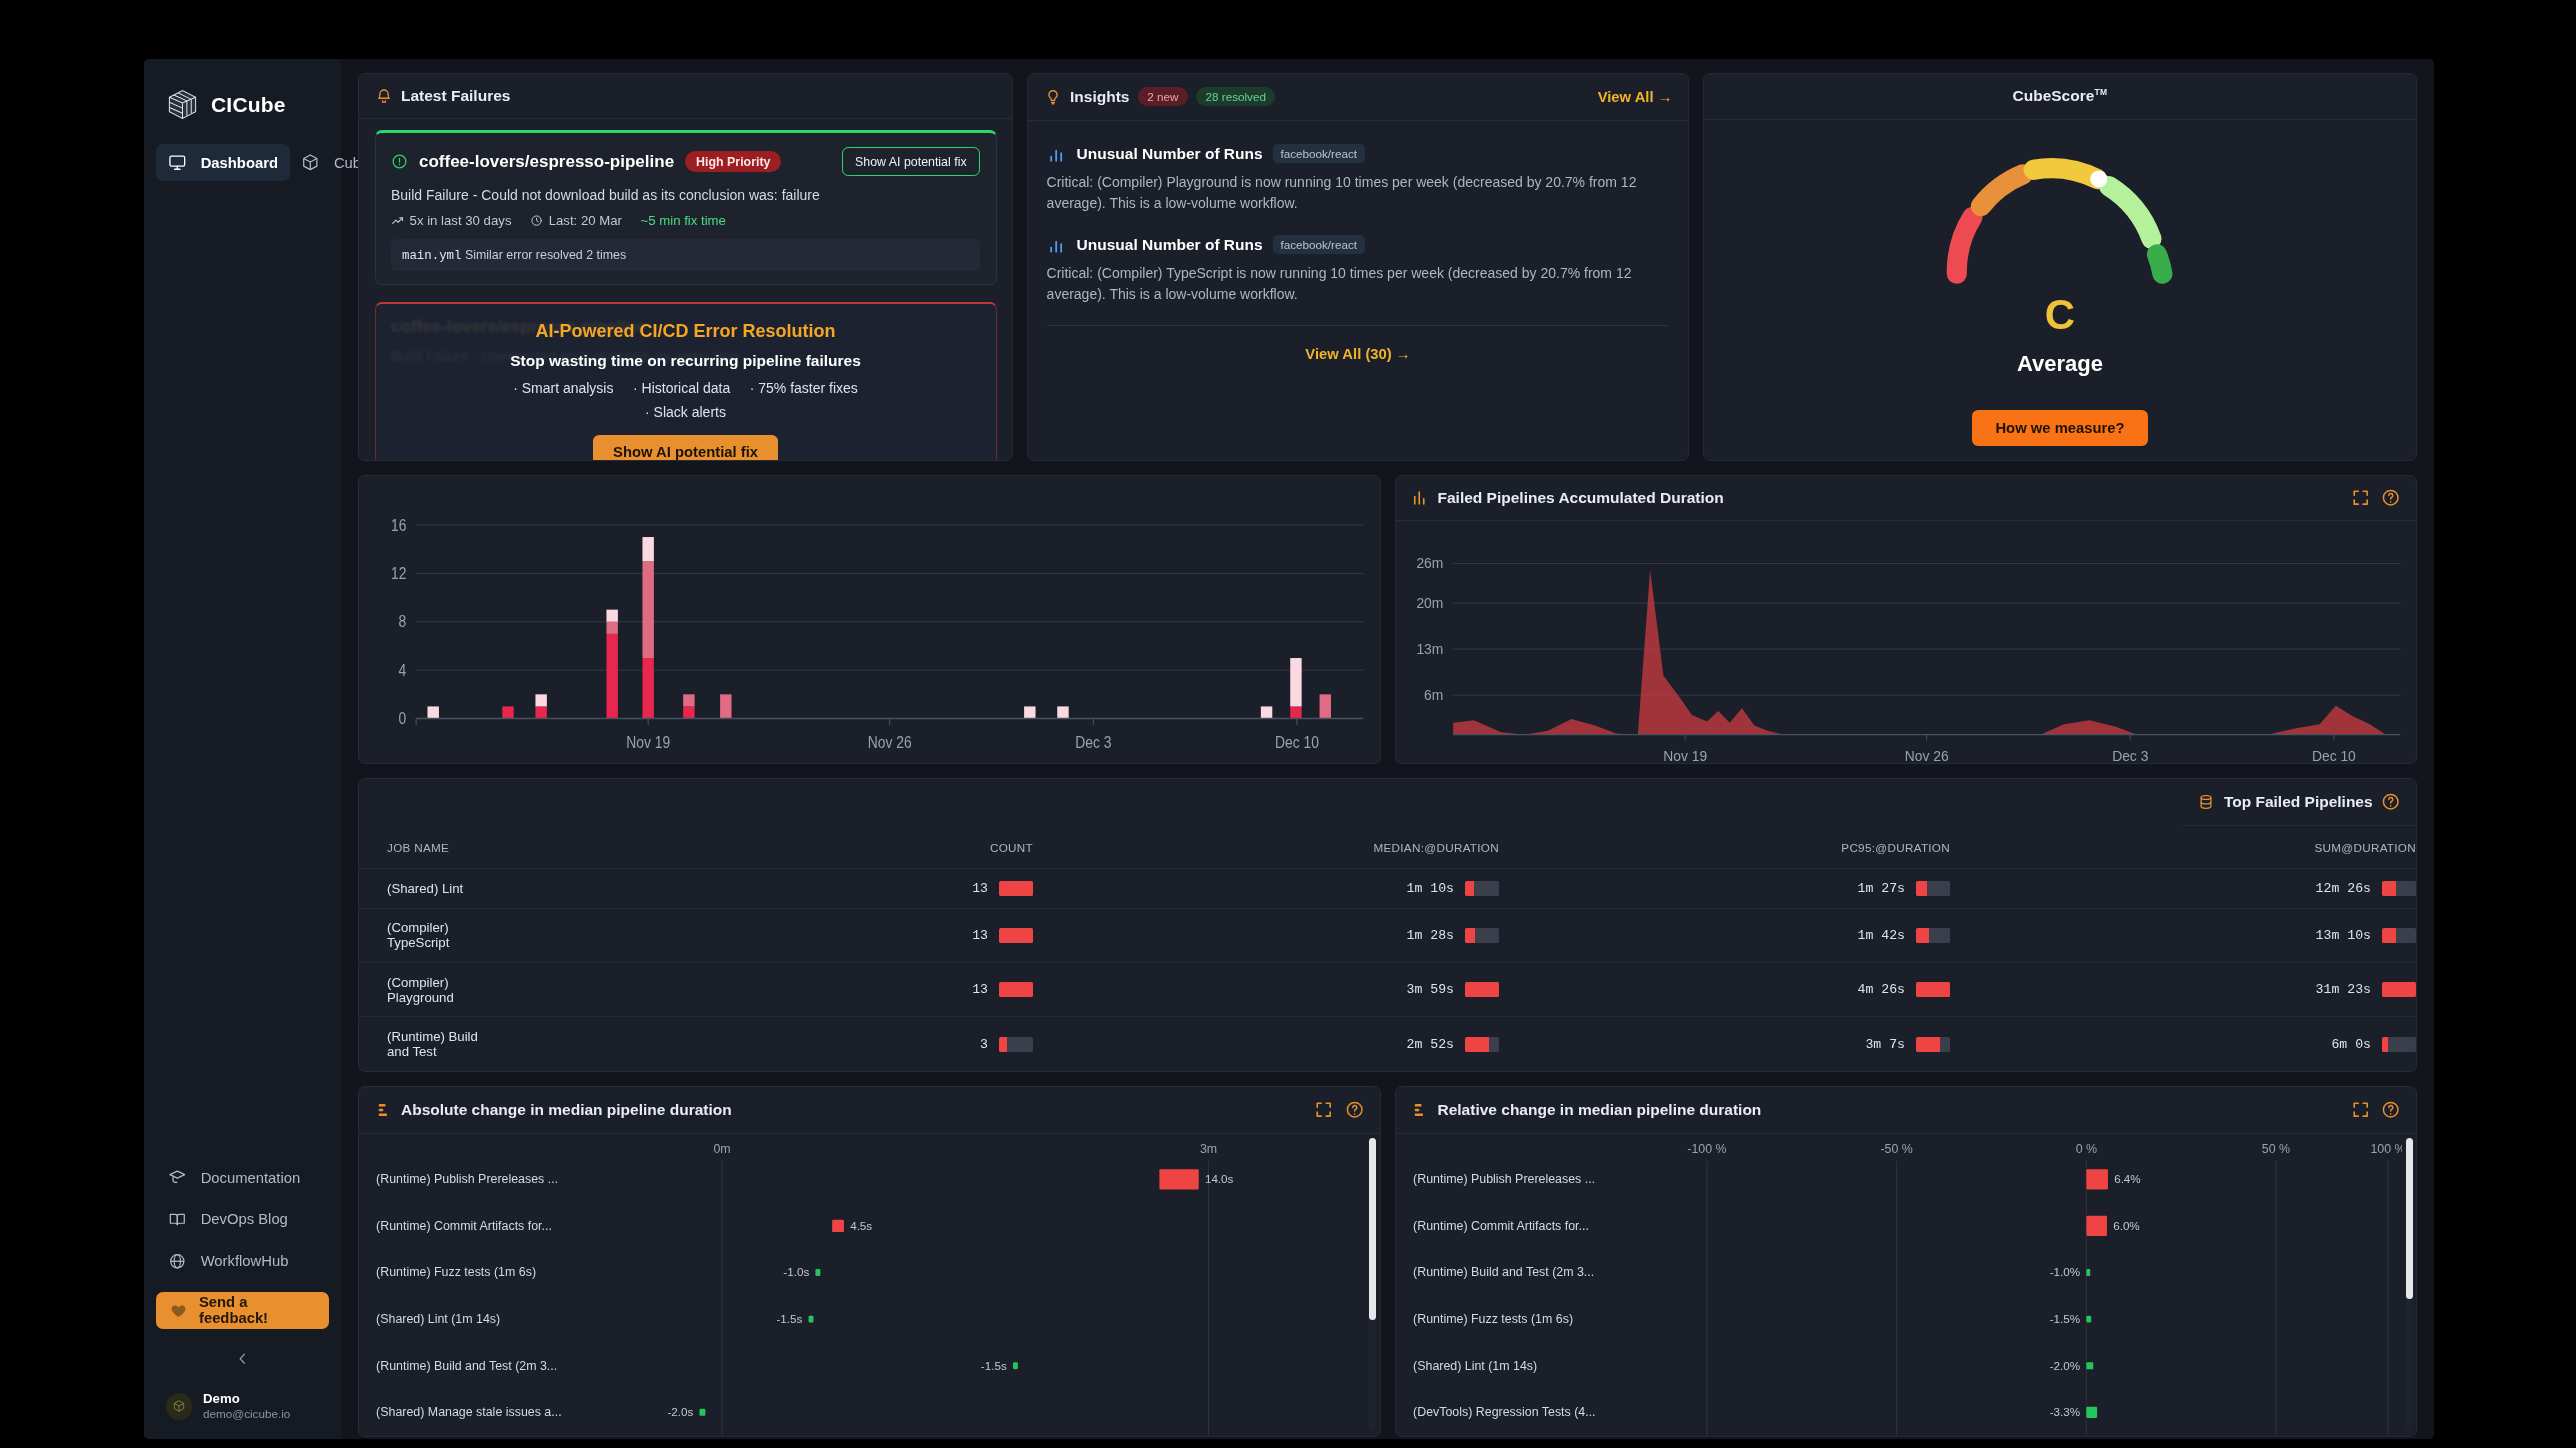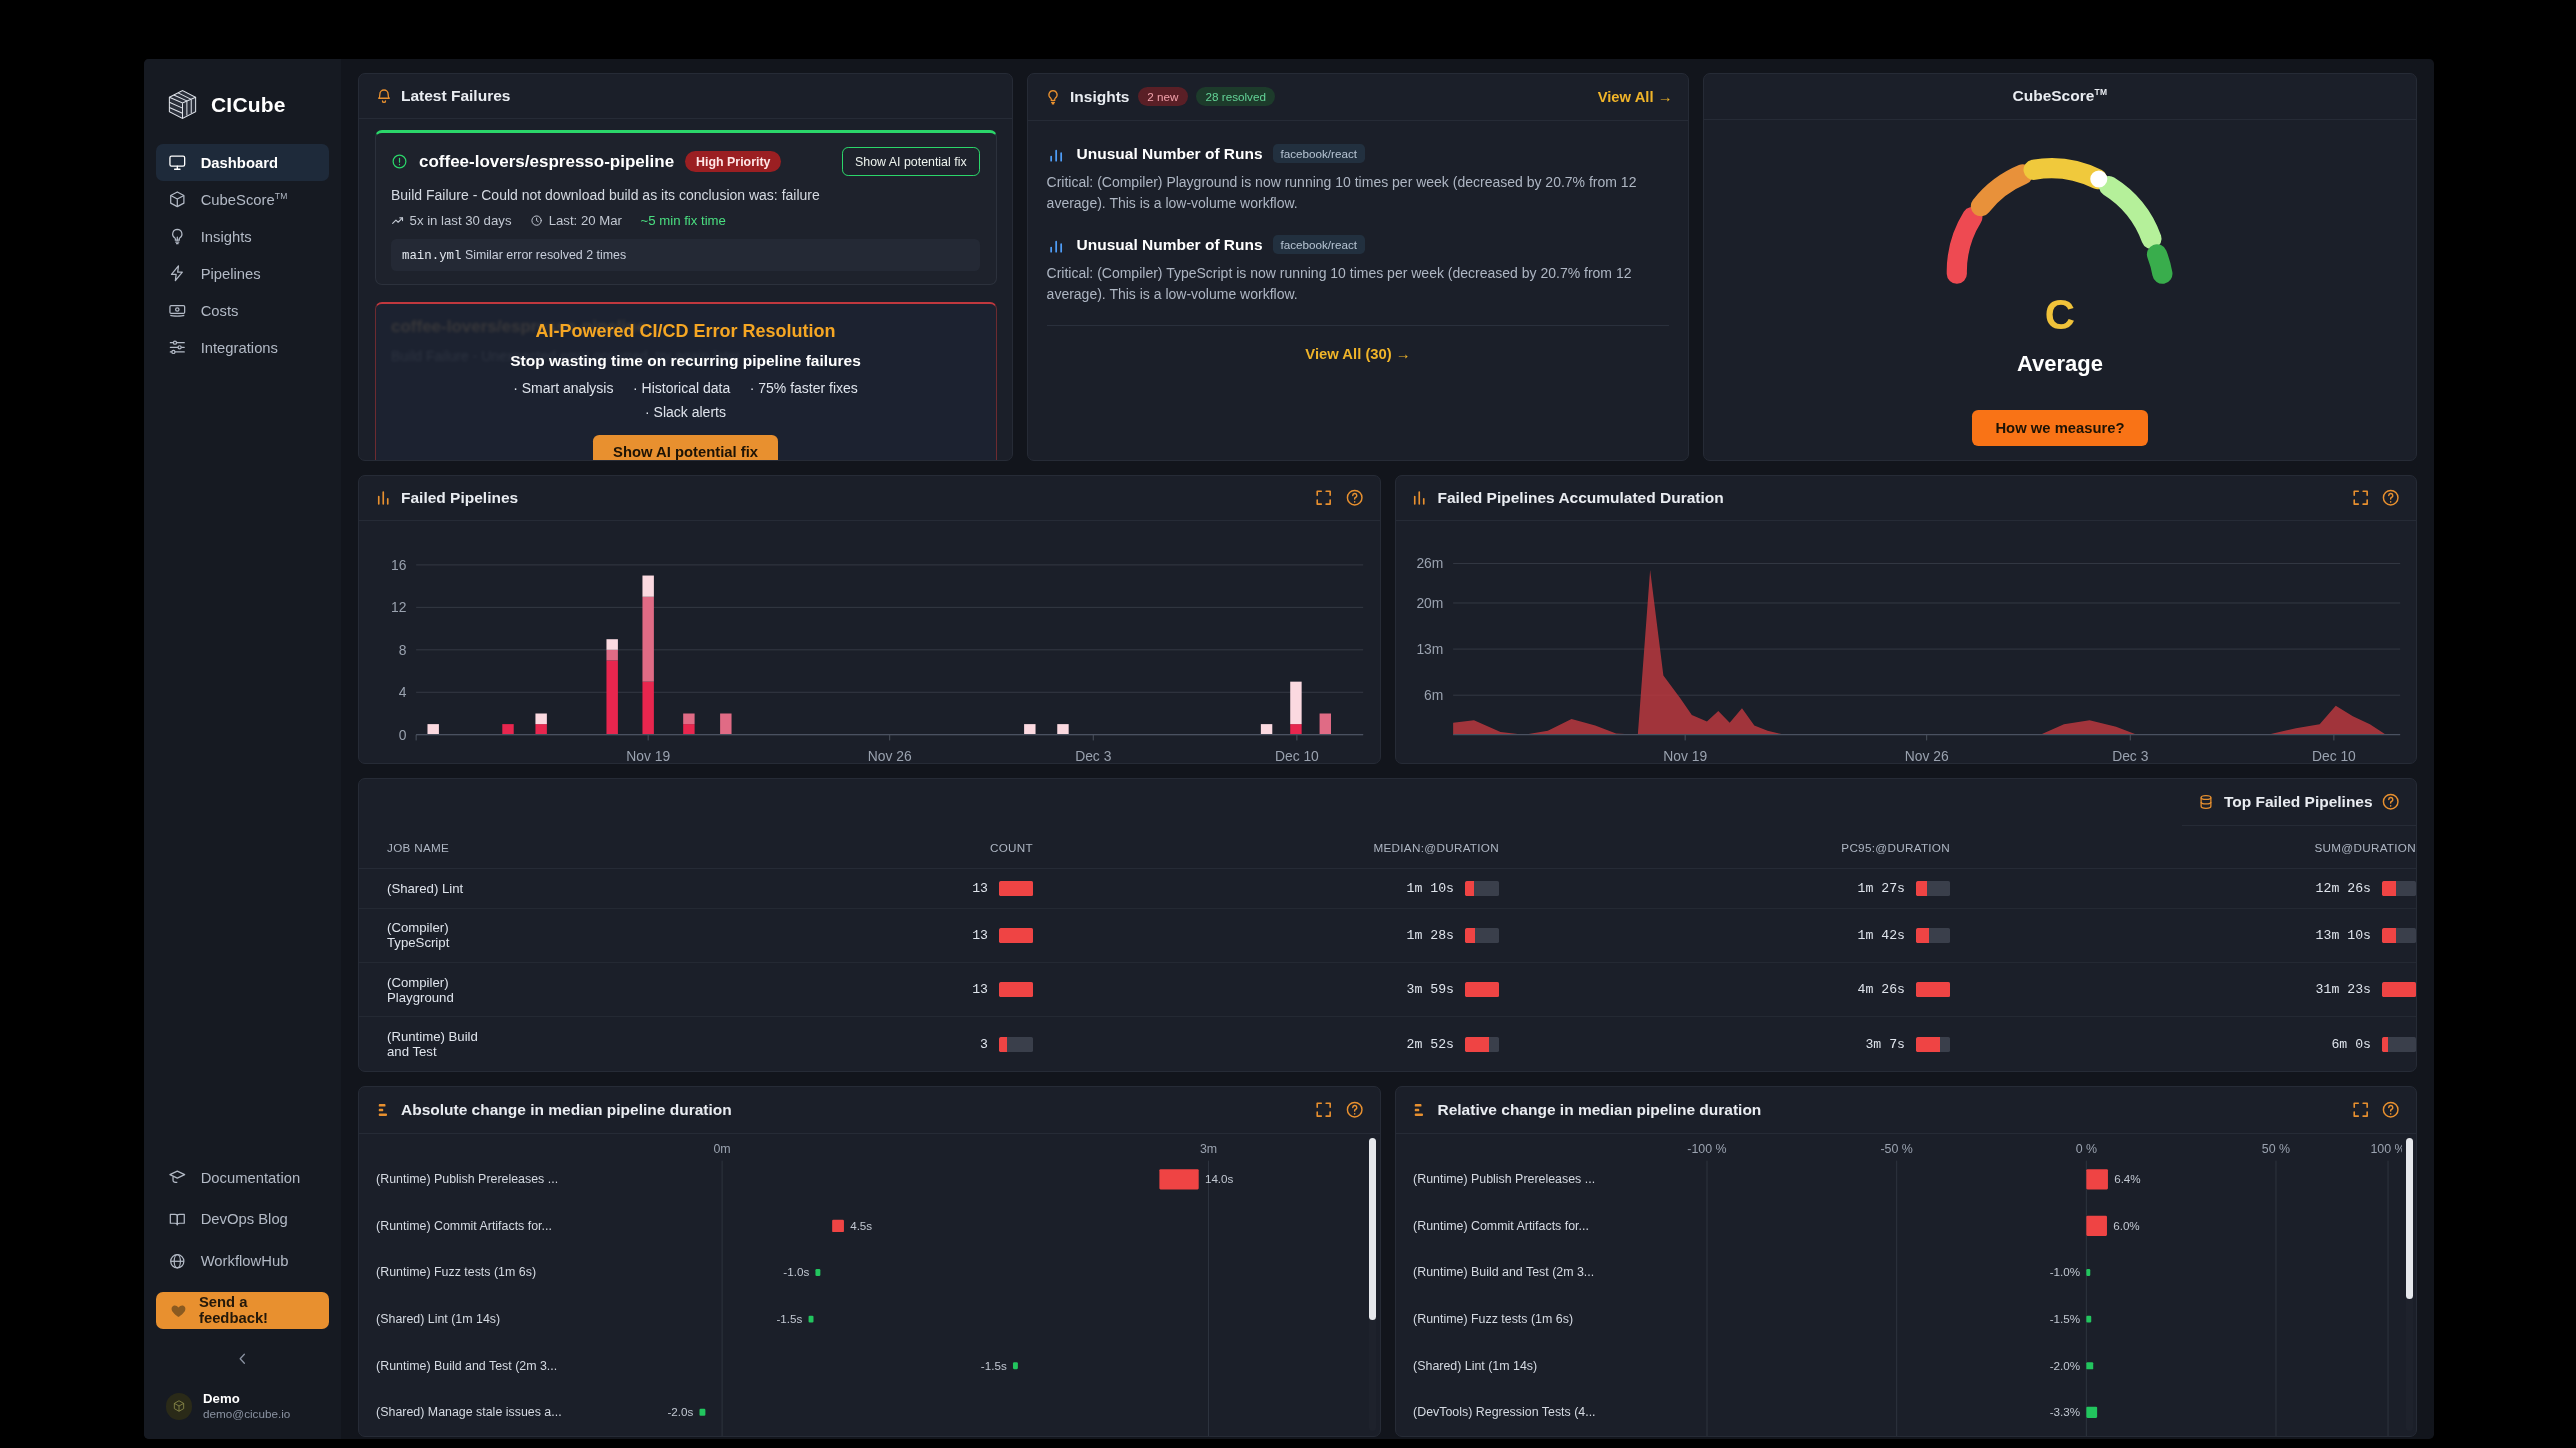--- a/index.html
+++ b/index.html
@@ -23,21 +23,21 @@
     width: 197px; flex: 0 0 197px;
     background: #161a22;
     display: flex; flex-direction: column;
     padding: 17px 0 0 0;
     position: relative;
   }
   .brand { display: flex; align-items: center; gap: 11px; padding: 11px 18.6px 22px 21px; }
   .brand-logo { width: 35px; height: 35px; flex: 0 0 35px; }
   .brand-name { color: #ffffff; font-size: 21px; font-weight: 700; letter-spacing: 0.2px; }
 
-  .nav { display: flex; flex-direction: column; gap: 0; padding: 0 12.4px; }
+  .nav { display: flex; flex-direction: row; gap: 0; padding: 0 12.4px; }
   .nav-item {
     display: flex; align-items: center; gap: 14px;
     height: 37px; padding: 0 11.7px;
     border-radius: 7px;
     color: #b3bac6; font-size: 14.8px; font-weight: 500;
     cursor: pointer; white-space: nowrap;
   }
   .nav-item.active { background: #1e2a3a; color: #ffffff; font-weight: 700; }
   .nav-ico { width: 18.6px; height: 18.6px; flex: 0 0 18.6px; display: block; }
   .nav-ico svg { width: 18.6px; height: 18.6px; display: block; }
@@ -488,41 +488,20 @@
           <div class="cs-grade">C</div>
           <div class="cs-label">Average</div>
           <button class="cs-btn">How we measure?</button>
         </div>
       </section>
     </div>
 
     <div class="row">
 
       <section class="card chart-card">
-        <div class="card-head">
-          <span class="card-head-icon">
-            <svg viewBox="0 0 24 24" fill="none" stroke="#e8902f" stroke-width="2.2" stroke-linecap="round">
-                <path d="M5 20V10M11 20V4M17 20v-7"></path>
-              </svg>
-          </span>
-          <span class="card-title">Failed Pipelines</span>
-          <span class="head-right">
-            <span class="ico-btn">
-              <svg viewBox="0 0 24 24" fill="none" stroke="#e8902f" stroke-width="2" stroke-linecap="round" stroke-linejoin="round">
-                  <path d="M9 4H4v5M15 4h5v5M9 20H4v-5M15 20h5v-5"></path>
-                </svg>
-            </span>
-            <span class="ico-btn">
-              <svg viewBox="0 0 24 24" fill="none" stroke="#e8902f" stroke-width="1.8" stroke-linecap="round">
-                  <circle cx="12" cy="12" r="9"></circle>
-                  <path d="M9.6 9.3a2.5 2.5 0 1 1 3.3 2.4c-.6.3-.9.8-.9 1.4v.5M12 17v.3"></path>
-                </svg>
-            </span>
-          </span>
-        </div>
         <div class="chart-area">
           <svg viewBox="0 0 1250 300" preserveAspectRatio="none" id="fpChart">
               <line x1="70" x2="1230" y1="252" y2="252" stroke="#3a3f4a" stroke-width="1"></line>
               <text x="58" y="258" fill="#9aa2af" font-size="17" text-anchor="end" font-family="Liberation Sans, sans-serif">0</text>
               <line x1="70" x2="1230" y1="200" y2="200" stroke="#3a3f4a" stroke-width="1"></line>
               <text x="58" y="206" fill="#9aa2af" font-size="17" text-anchor="end" font-family="Liberation Sans, sans-serif">4</text>
               <line x1="70" x2="1230" y1="148" y2="148" stroke="#3a3f4a" stroke-width="1"></line>
               <text x="58" y="154" fill="#9aa2af" font-size="17" text-anchor="end" font-family="Liberation Sans, sans-serif">8</text>
               <line x1="70" x2="1230" y1="96" y2="96" stroke="#3a3f4a" stroke-width="1"></line>
               <text x="58" y="102" fill="#9aa2af" font-size="17" text-anchor="end" font-family="Liberation Sans, sans-serif">12</text>

